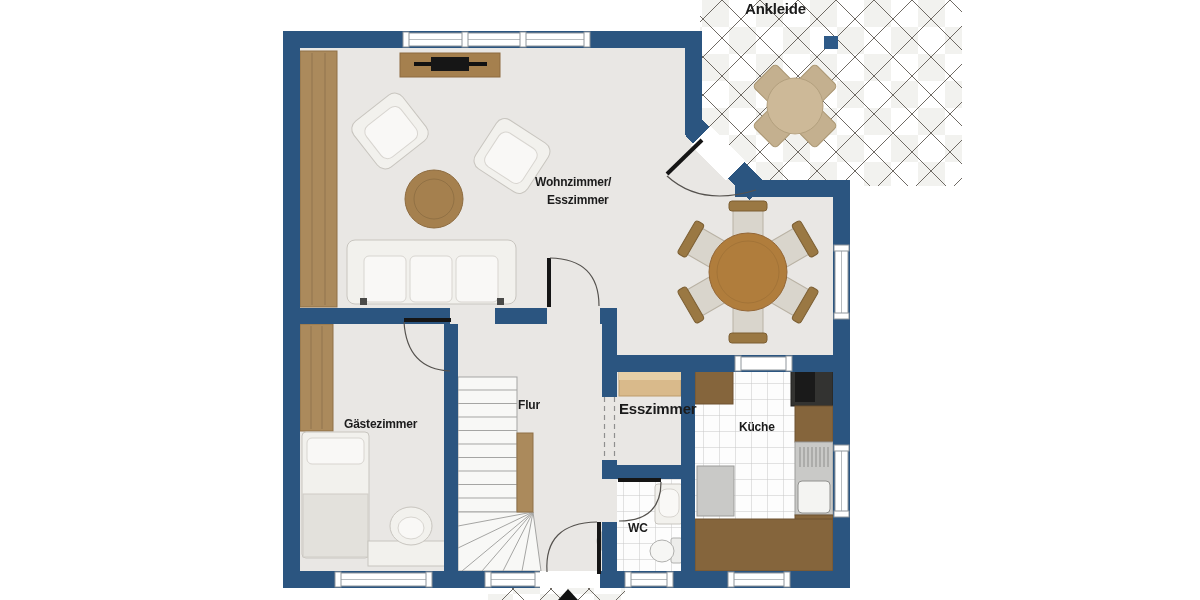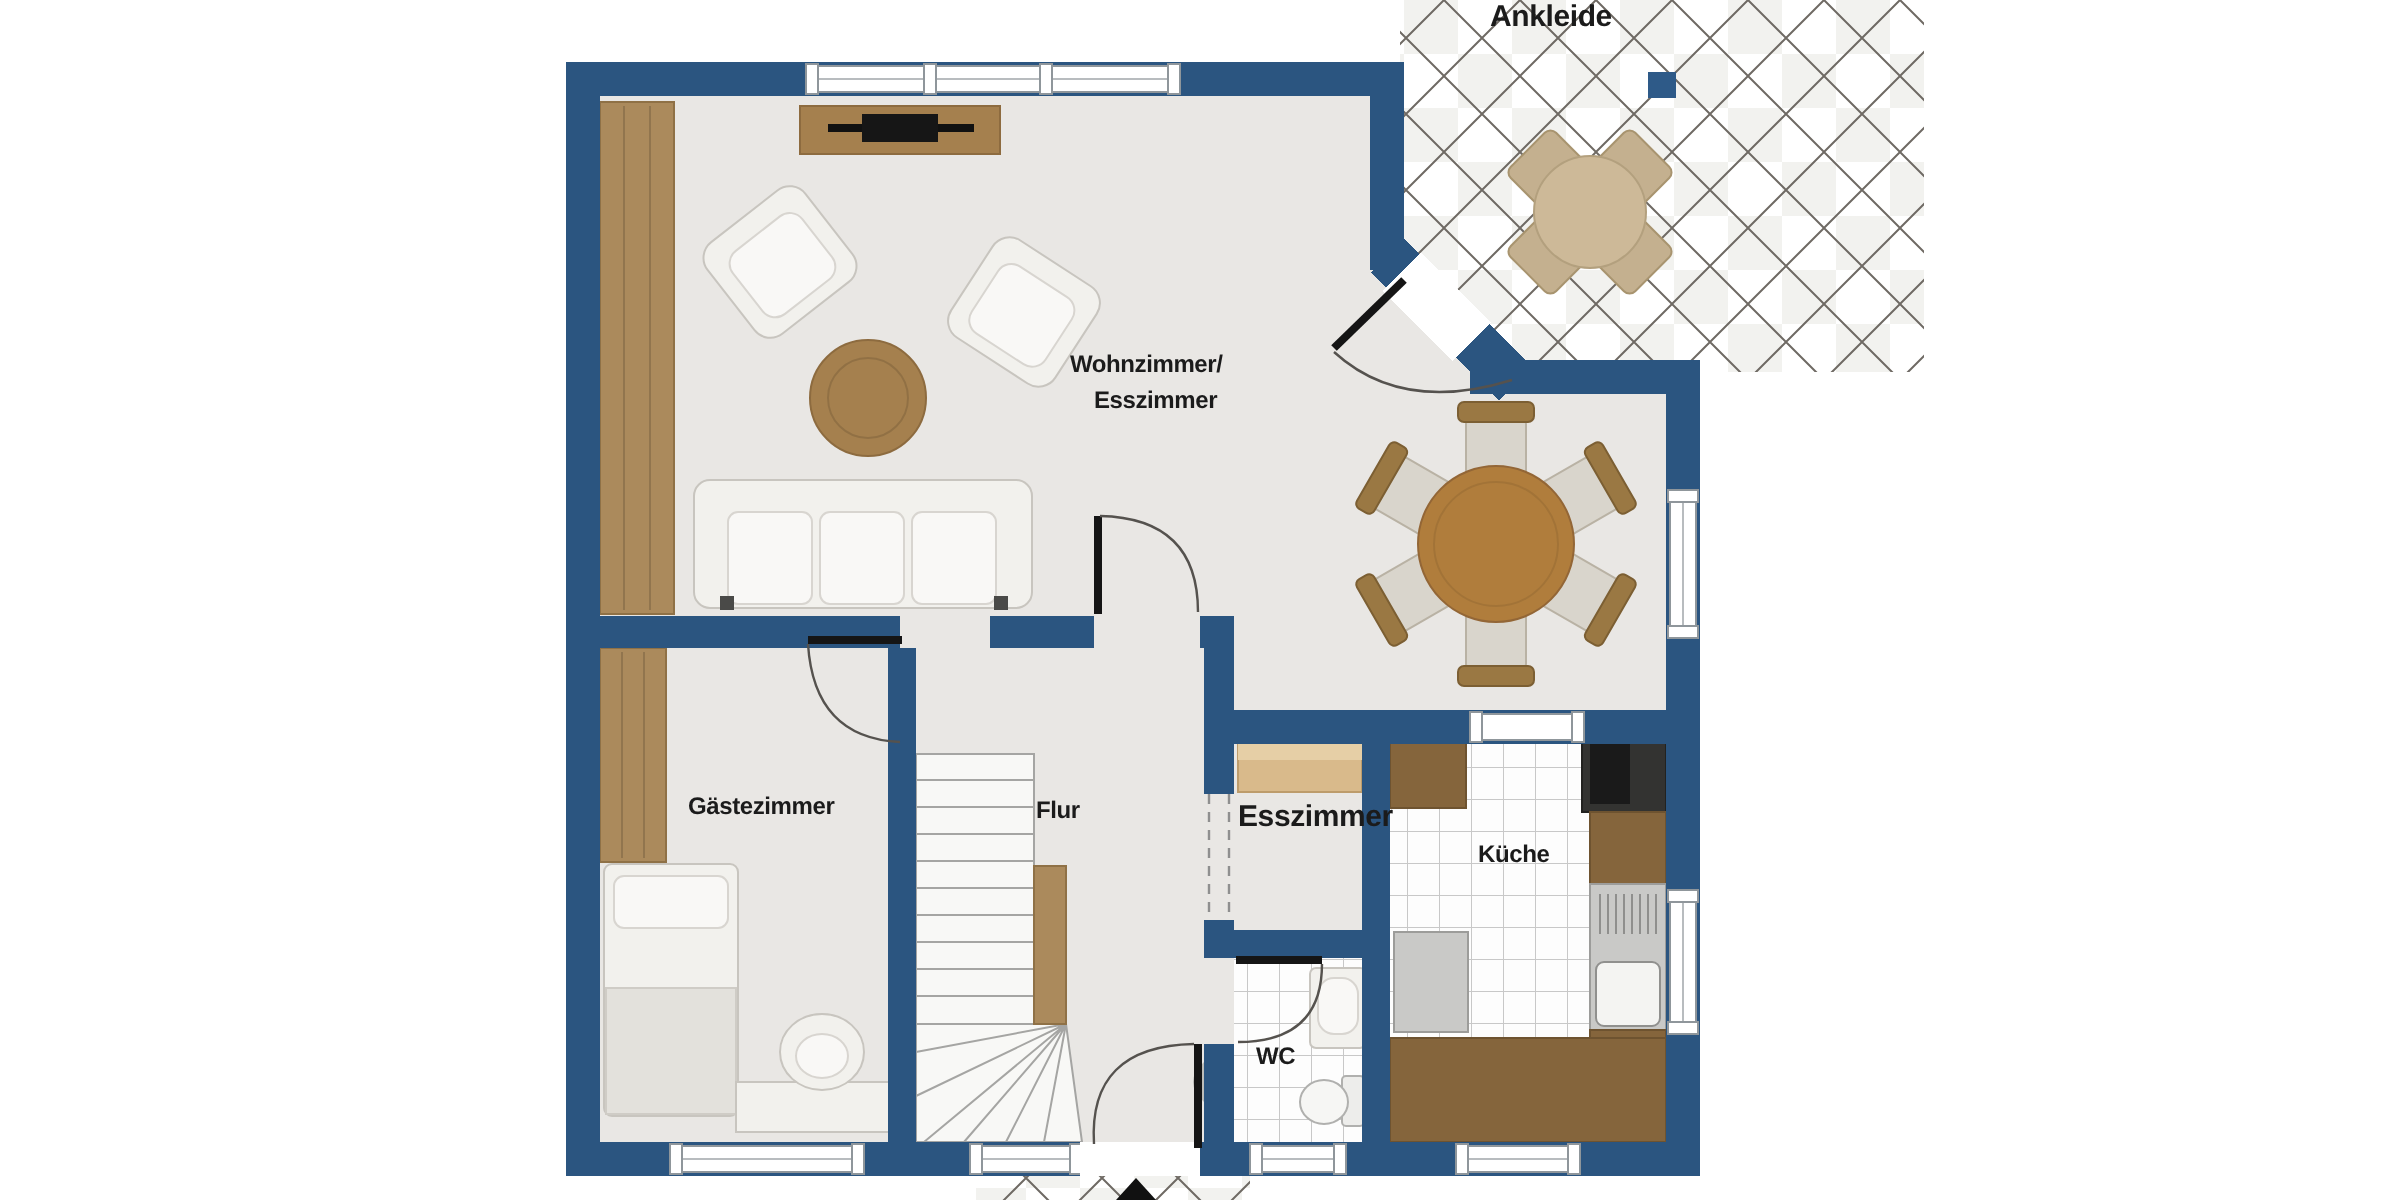--- a/index.html
+++ b/index.html
@@ -293,18 +293,18 @@
       <rect x="540" y="571" width="60" height="17" fill="#ffffff"></rect>
       <line class="leaf" x1="599" y1="522" x2="599" y2="574"></line>
       <path class="swing" d="M547,572 Q544,523 597,522"></path>
     </g>
   </g>
 </svg>
 
 <div class="lbl small" style="left:745px;top:0px">Ankleide</div>
 <div class="lbl" style="left:535px;top:174px">Wohnzimmer/</div>
 <div class="lbl" style="left:547px;top:192px">Esszimmer</div>
-<div class="lbl" style="left:344px;top:395px">Gästezimmer</div>
+<div class="lbl" style="left:344px;top:416px">Gästezimmer</div>
 <div class="lbl" style="left:518px;top:397px">Flur</div>
 <div class="lbl small" style="left:619px;top:400px">Esszimmer</div>
 <div class="lbl" style="left:628px;top:520px">WC</div>
 <div class="lbl" style="left:739px;top:419px">Küche</div>
 </div>
 
 </body></html>

